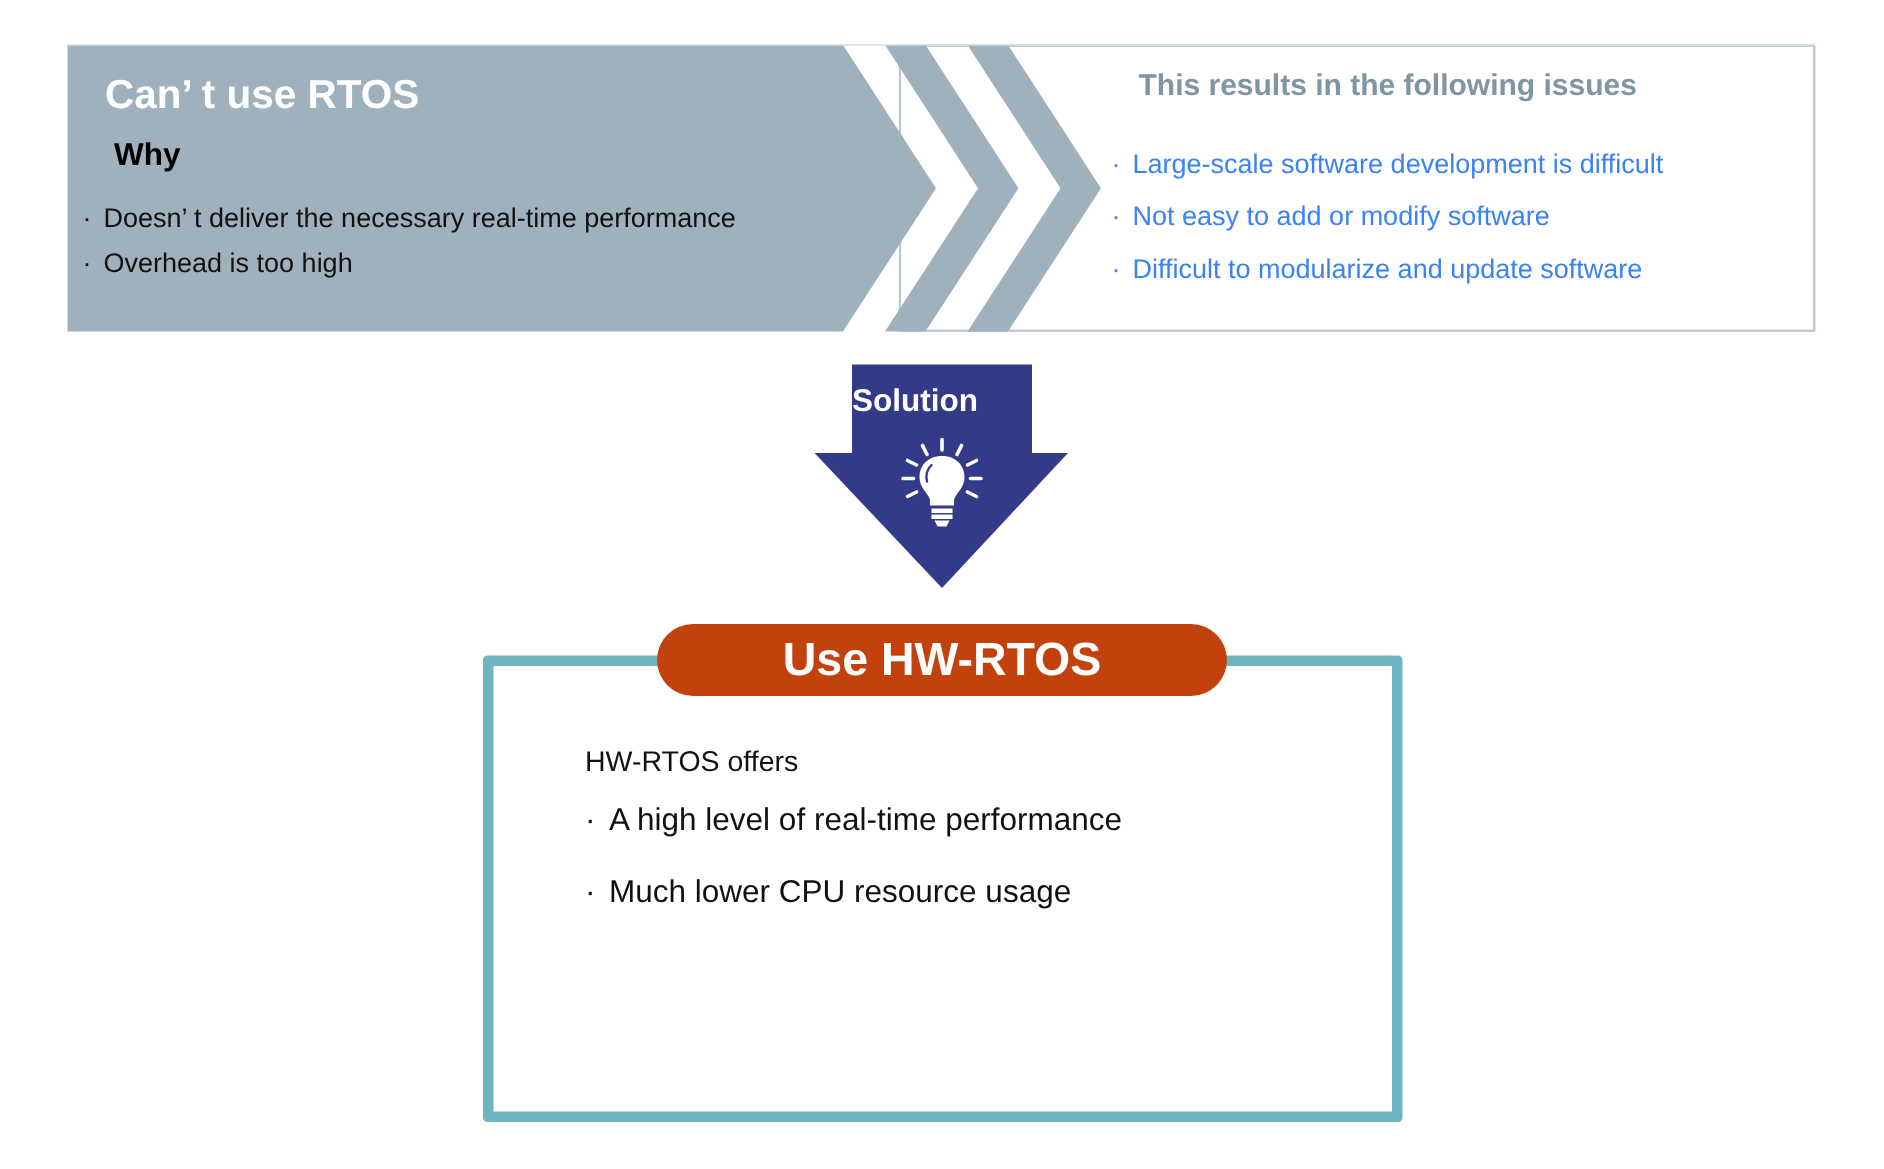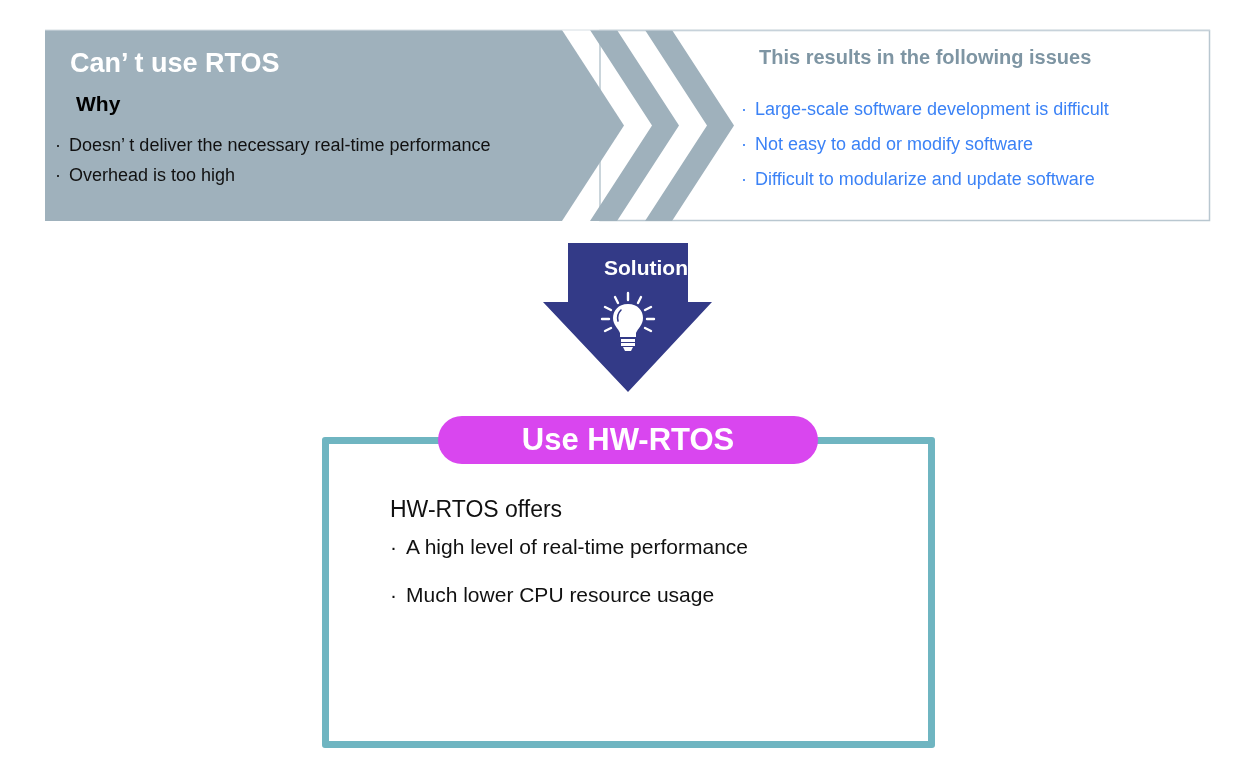--- a/index.html
+++ b/index.html
@@ -96,21 +96,21 @@
       line-height: 35px;
       color: #3b82f6;
       white-space: nowrap;
     }
     
     .solution-label {
       position: absolute;
       left: 568px;
       top: 256px;
       width: 120px;
-      text-align: right;
+      text-align: left;
       font-size: 21px;
       font-weight: bold;
       color: #ffffff;
       white-space: nowrap;
     }
     .bulb {
       position: absolute;
       left: 596px;
       top: 290px;
       width: 64px;
@@ -126,39 +126,39 @@
       border: 7px solid #6fb5c1;
       border-radius: 3px;
       background: #ffffff;
     }
     .pill {
       position: absolute;
       left: 438px;
       top: 416px;
       width: 380px;
       height: 48px;
-      background: #d946ef;
+      background: #c2410c;
       border-radius: 24px;
       display: flex;
       align-items: center;
       justify-content: center;
     }
     .pill-text {
       font-size: 31px;
       font-weight: bold;
       color: #ffffff;
       white-space: nowrap;
     }
     .hw-content {
       position: absolute;
       left: 390px;
       top: 492px;
     }
     .hw-intro {
-      font-size: 23px;
+      font-size: 19px;
       line-height: 34px;
       color: #111111;
       white-space: nowrap;
       margin-bottom: 2px;
     }
     .hw-item {
       font-size: 21px;
       line-height: 38px;
       color: #111111;
       white-space: nowrap;

